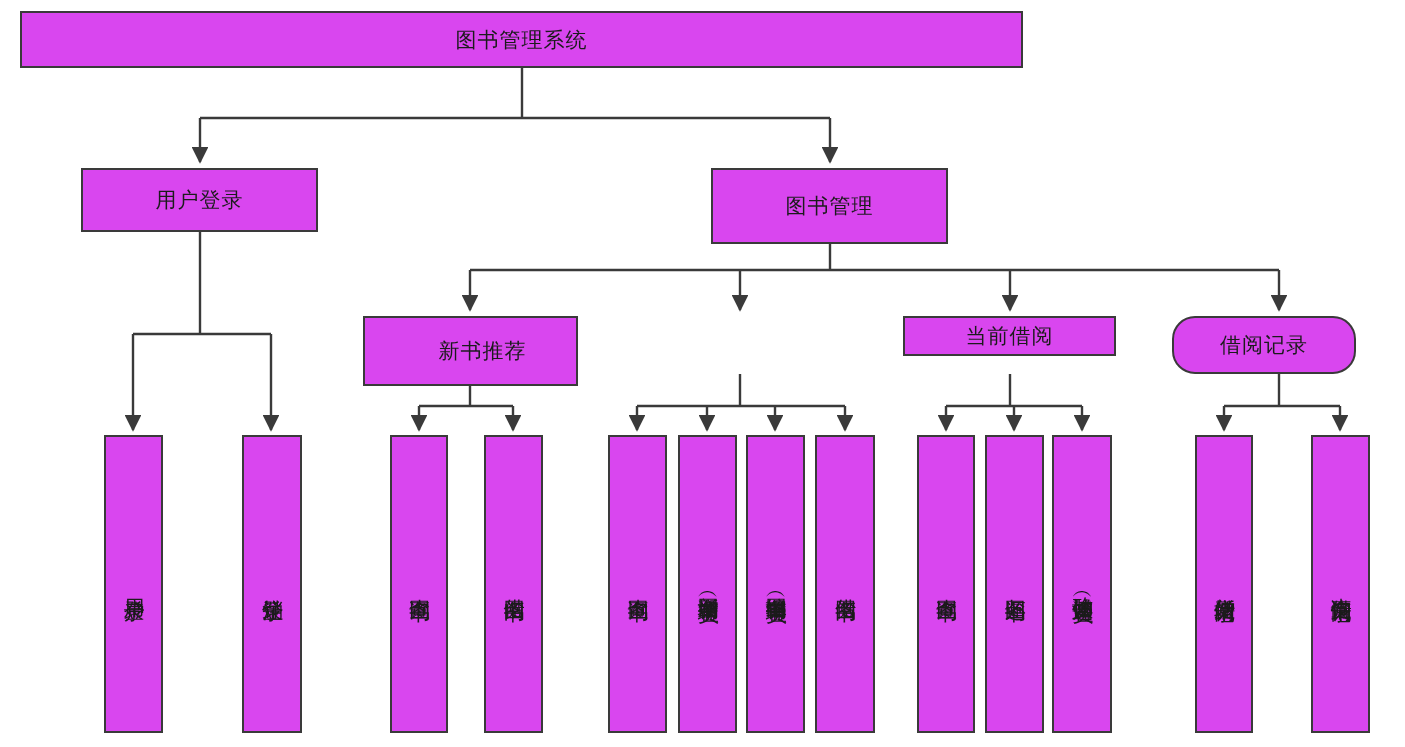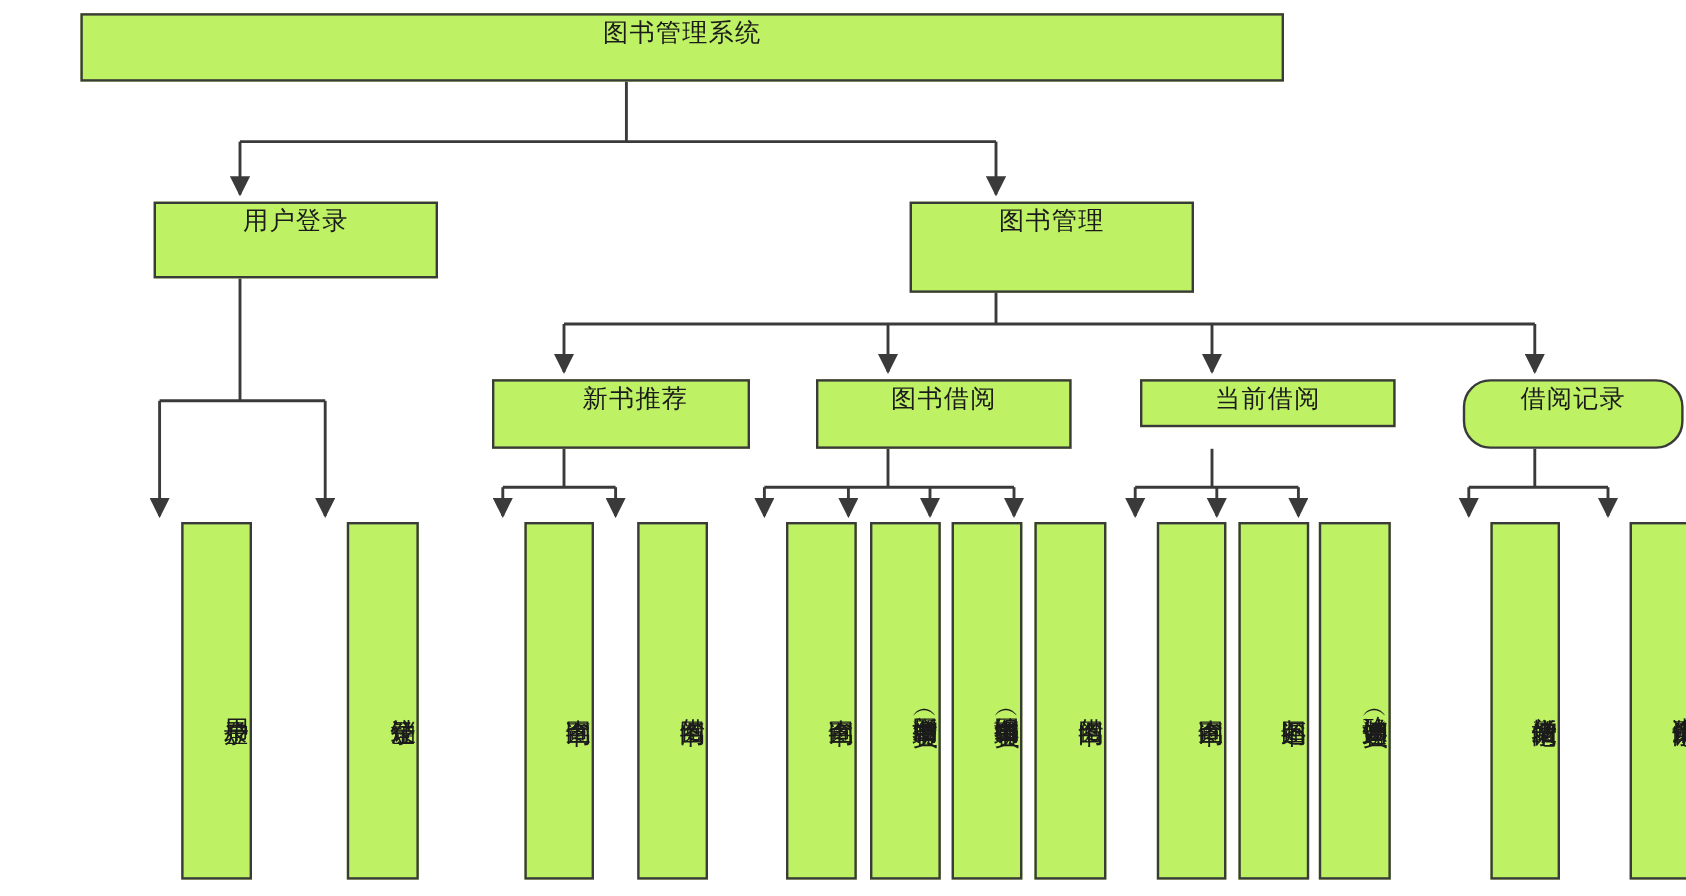--- a/index.html
+++ b/index.html
@@ -21,25 +21,25 @@
     position: absolute;
     left: 0;
     top: 0;
     width: 1405px;
     height: 747px;
   }
   .node {
     position: absolute;
     box-sizing: border-box;
     border: 2px solid #3a3a3a;
-    background: #bef264;
+    background: #d946ef;
     display: flex;
+    align-items: center;
     justify-content: center;
     color: #1b1b1b;
-    margin-left: 47px;
   }
   .node.horiz {
     font-size: 21px;
     letter-spacing: 1px;
   }
   .node.vert {
     writing-mode: vertical-rl;
     text-orientation: upright;
     font-size: 21px;
     line-height: 1.12;
@@ -125,25 +125,22 @@
     <span>图书管理系统</span>
   </div>
 
   <div class="node horiz" style="left:81px; top:168px; width:237px; height:64px;">
     <span>用户登录</span>
   </div>
   <div class="node horiz" style="left:711px; top:168px; width:237px; height:76px;">
     <span>图书管理</span>
   </div>
 
-  <div class="node horiz" style="left:363px; top:316px; width:215px; height:58px;padding-left:24px;">
+  <div class="node horiz" style="left:363px; top:316px; width:215px; height:70px;padding-left:24px;">
     <span>新书推荐</span>
-  </div>
-  <div class="node horiz" style="left:633px; top:316px; width:213px; height:58px;">
-    <span>图书借阅</span>
   </div>
   <div class="node horiz" style="left:903px; top:316px; width:213px; height:40px;">
     <span>当前借阅</span>
   </div>
   <div class="node horiz" style="left:1172px; top:316px; width:184px; height:58px;border-radius:23px;">
     <span>借阅记录</span>
   </div>
 
   <div class="node vert" style="left:104px; top:435px; width:59px; height:298px;">
     <span class="vlabel">用户登录</span>

